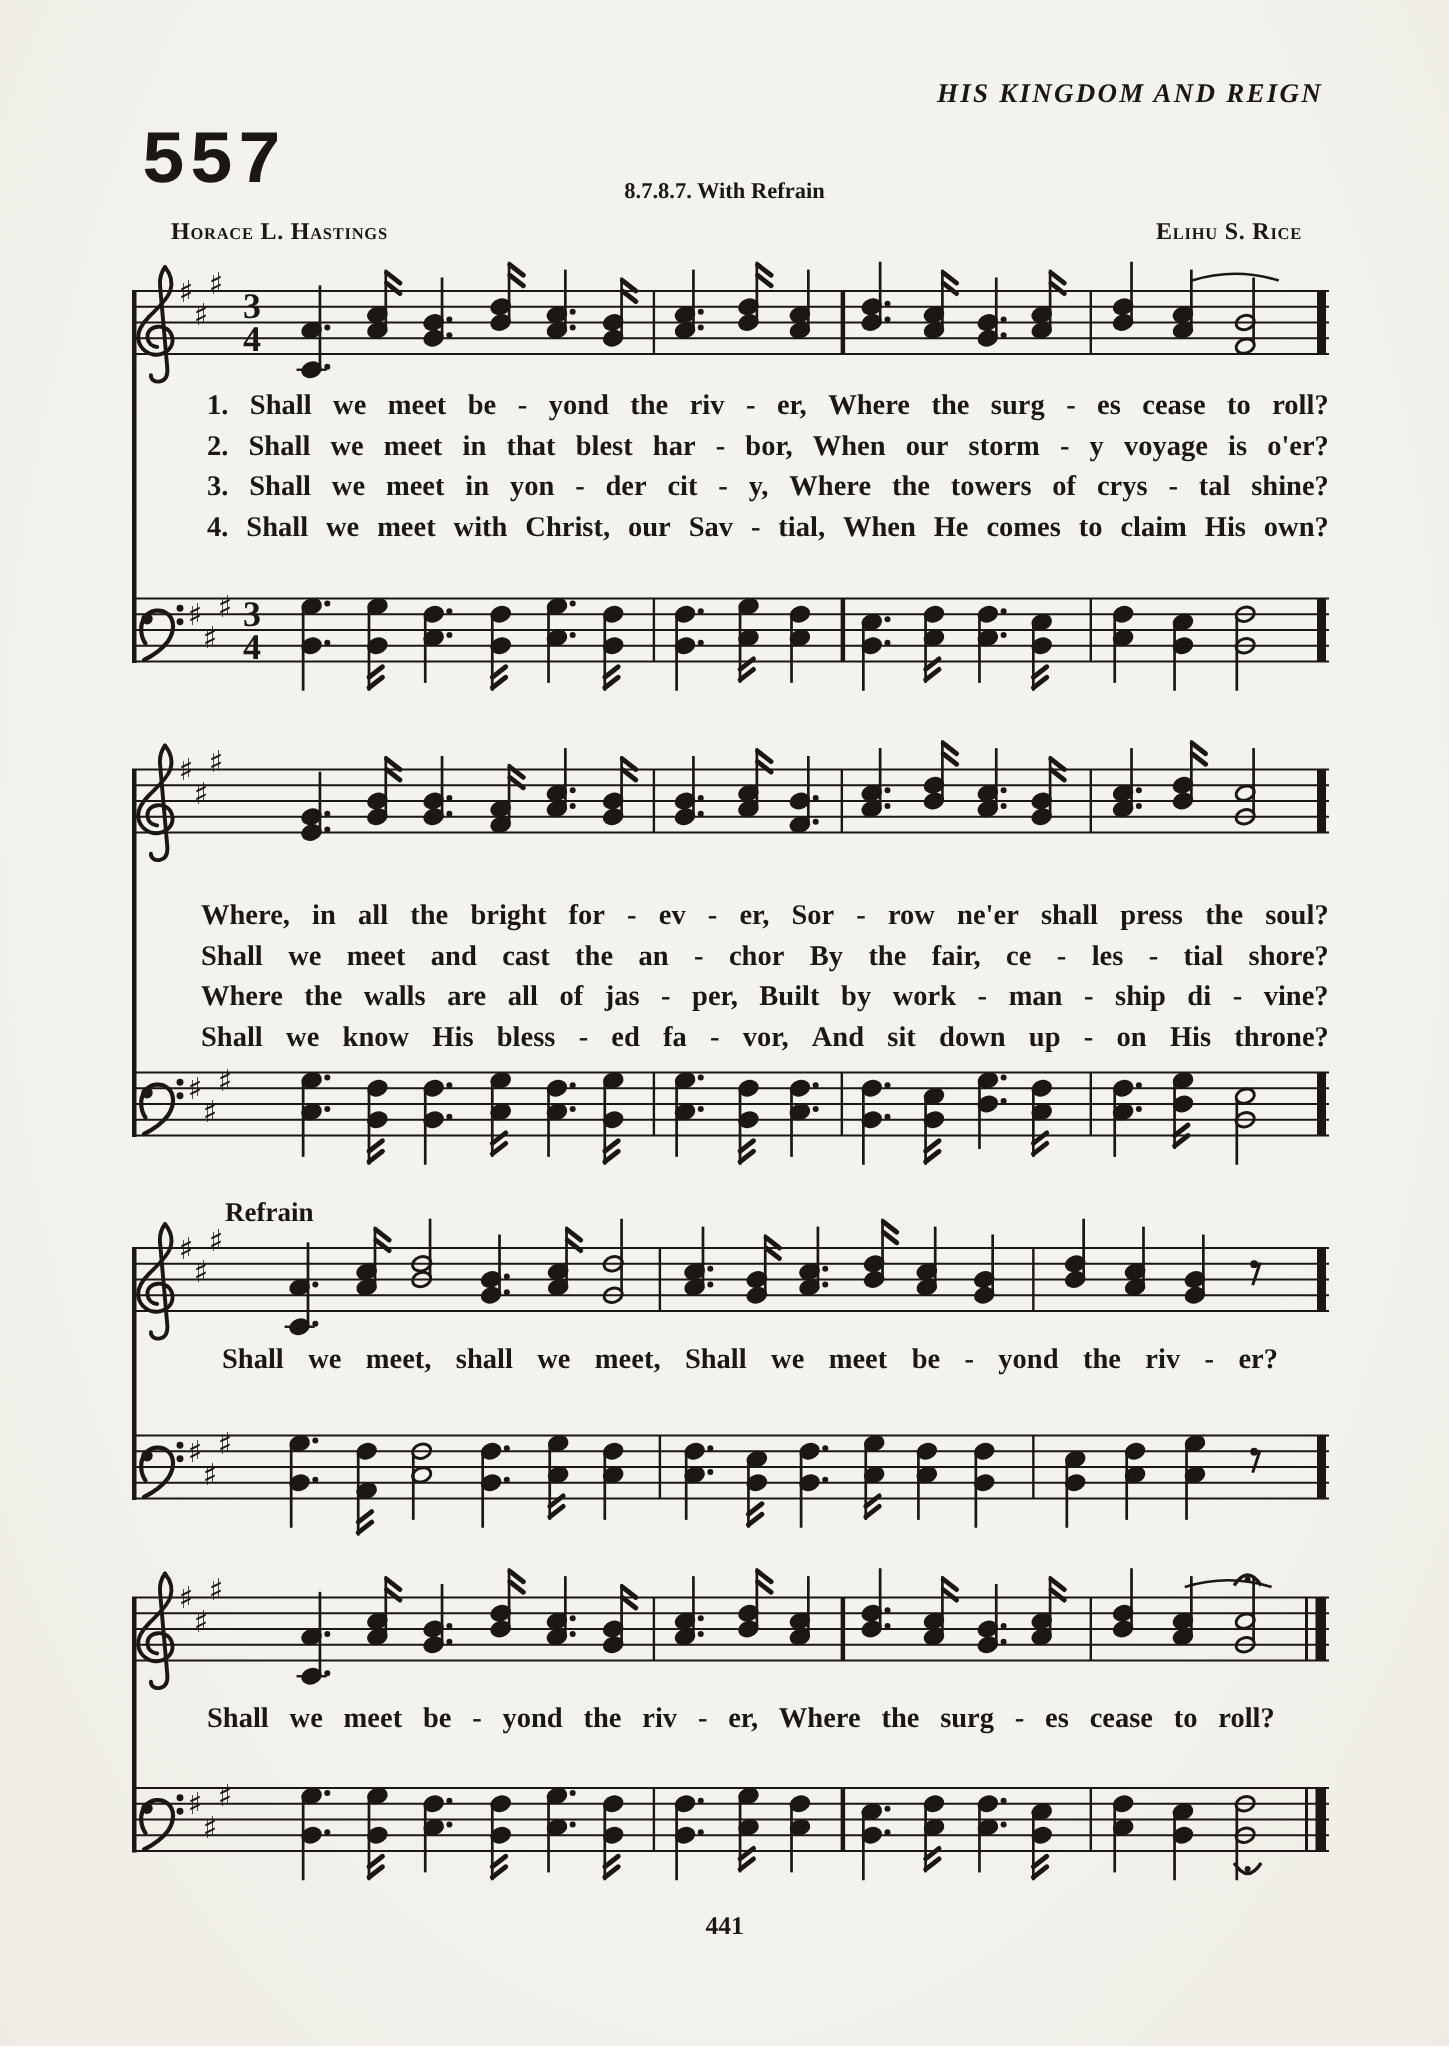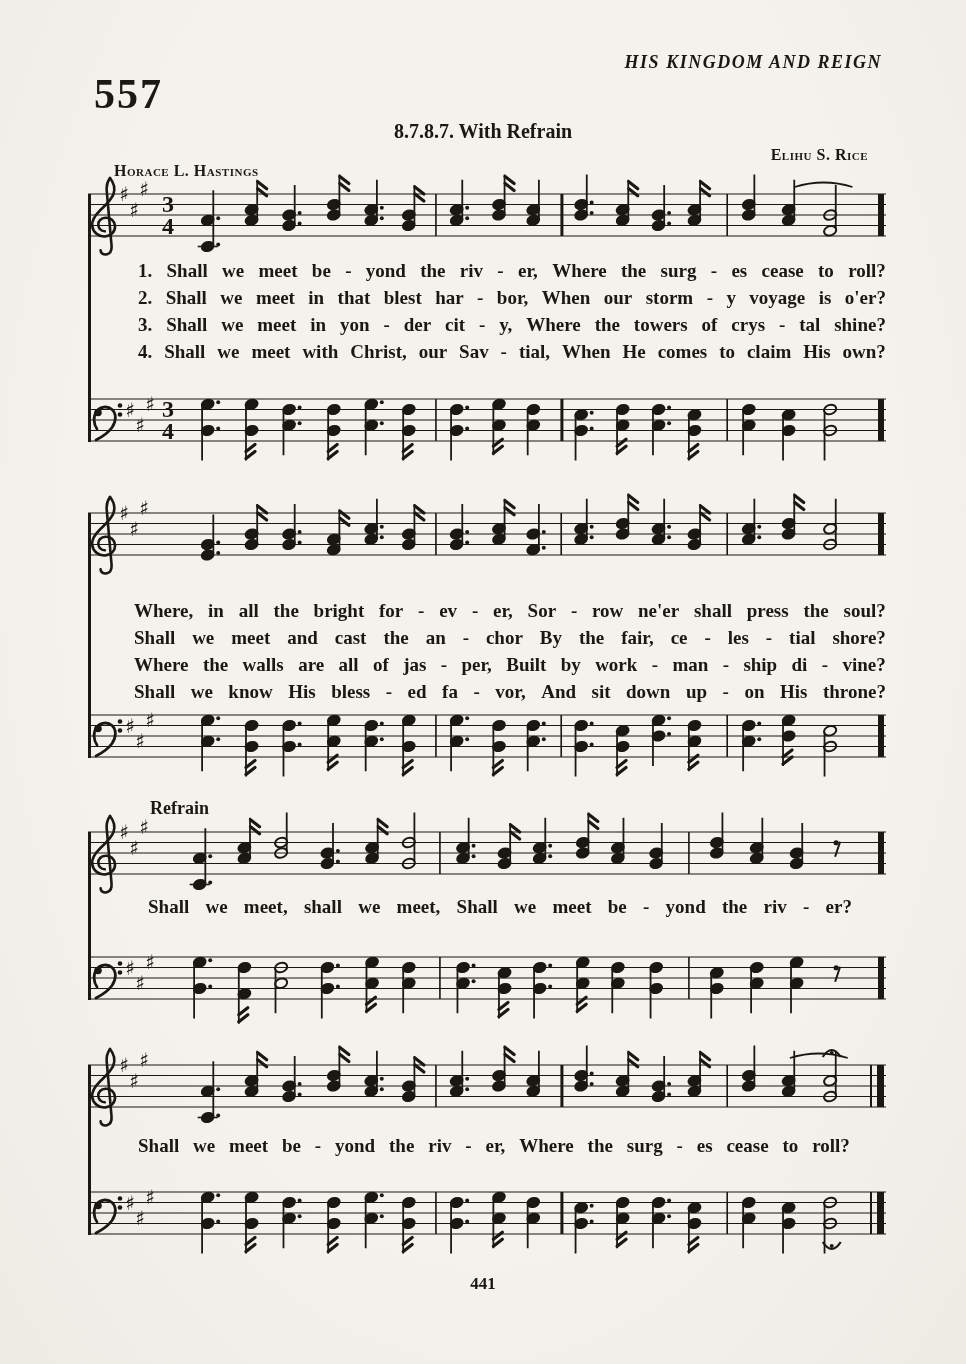--- a/index.html
+++ b/index.html
@@ -3,28 +3,28 @@
 <meta charset="utf-8">
 <style>
   html,body{margin:0;padding:0;background:#dcdad5;}
   .page{
     position:relative;width:966px;height:1364px;margin:0 auto;
     background:radial-gradient(ellipse at 50% 40%, #f4f2ec 60%, #edebe4 100%);
     font-family:"Liberation Serif", serif;color:#1b1713;overflow:hidden;
   }
   .category{position:absolute;top:52px;right:84px;font-style:italic;font-weight:bold;
     font-size:18px;letter-spacing:1.5px;}
-  .hymn-number{position:absolute;top:70px;left:94px;font-size:42px;font-weight:bold;
-    letter-spacing:2px;font-family:Liberation Serif, serif;}
+  .hymn-number{position:absolute;top:80px;left:94px;font-size:50px;font-weight:bold;
+    letter-spacing:2px;font-family:Liberation Mono, monospace;}
   .title{position:absolute;top:82px;left:0;width:100%;text-align:center;
     font-size:27px;font-weight:bold;}
   .meter{position:absolute;top:120px;left:0;width:100%;text-align:center;
-    font-size:20px;font-weight:bold;}
+    font-size:15px;font-weight:bold;}
   .author{position:absolute;top:146px;left:114px;font-variant:small-caps;
-    font-weight:bold;font-size:16px;letter-spacing:.5px;margin-top:16px;}
+    font-weight:bold;font-size:16px;letter-spacing:.5px;}
   .composer{position:absolute;top:146px;right:98px;font-variant:small-caps;
     font-weight:bold;font-size:16px;letter-spacing:.5px;}
   .staff{position:absolute;left:88px;width:798px;height:110px;overflow:visible;}
   #staff0{top:160px;} #staff1{top:365px;} #staff2{top:479px;} #staff3{top:681px;}
   #staff4{top:798px;} #staff5{top:923px;} #staff6{top:1031px;} #staff7{top:1158px;}
   .sysline{position:absolute;left:88px;width:2.5px;background:#1b1713;}
   #sys0{top:194px;height:248px;} #sys1{top:513px;height:245px;}
   #sys2{top:832px;height:168px;} #sys3{top:1065px;height:170px;}
   .lyric-block{position:absolute;font-weight:bold;font-size:19px;}
   .lyric-line{display:flex;justify-content:space-between;height:27px;line-height:27px;white-space:nowrap;}

